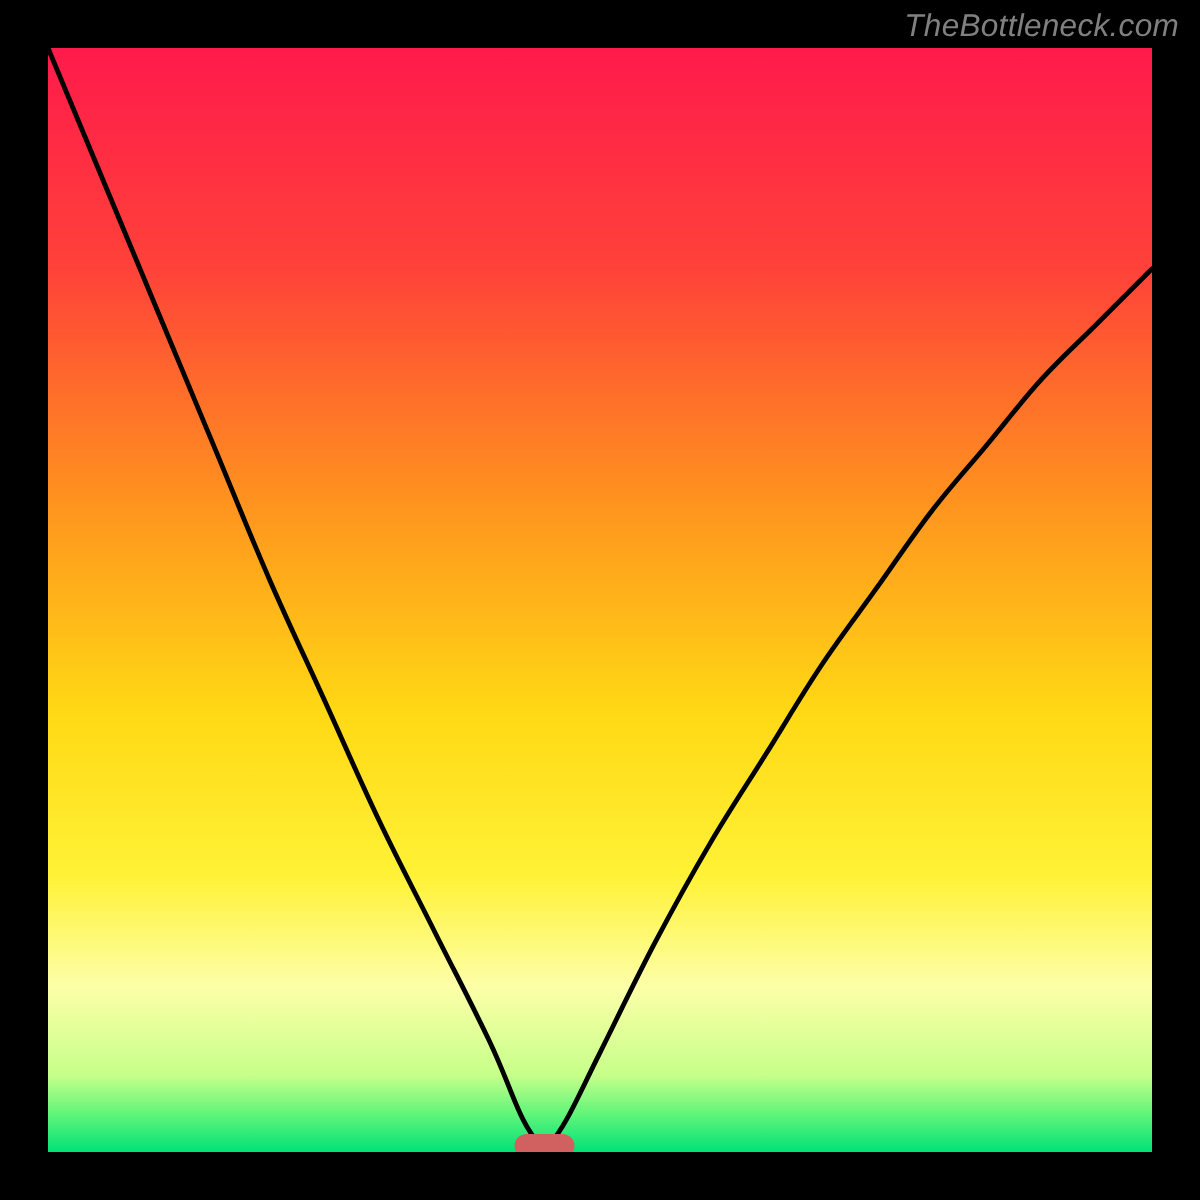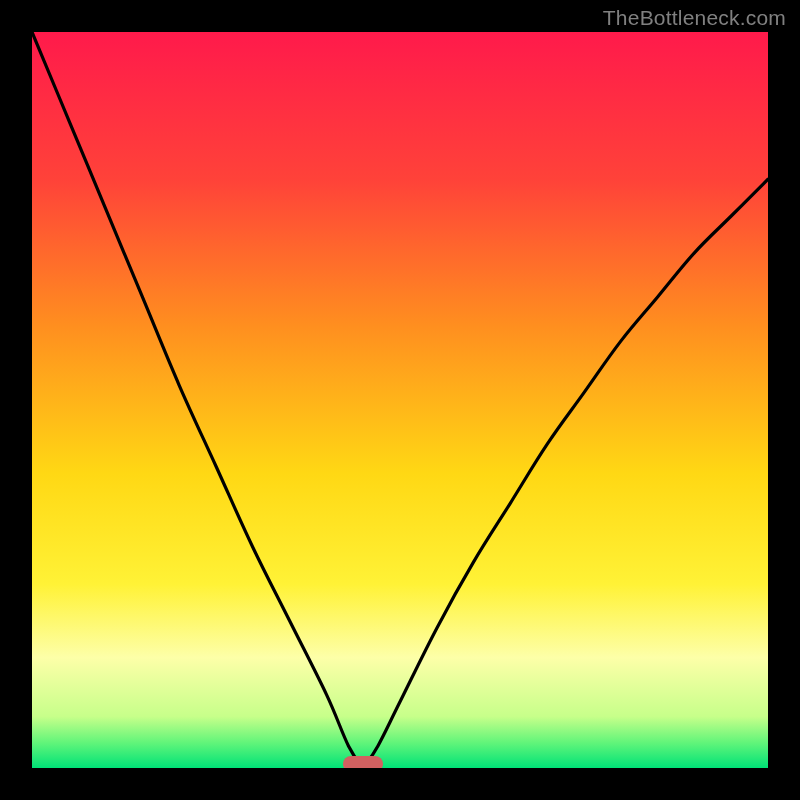--- a/index.html
+++ b/index.html
@@ -3,20 +3,21 @@
 <meta charset="utf-8">
 <style>
   * { margin: 0; padding: 0; box-sizing: border-box; }
   html, body { width: 800px; height: 800px; overflow: hidden; }
   body { background: #000; position: relative; font-family: Arial, sans-serif; }
   .outer {
     position: absolute;
     left: 0; top: 0;
     width: 800px; height: 620px;
     background: #000;
+    font-style: italic;
   }
   .plot {
     position: absolute;
     left: 32px; top: 32px;
     width: 736px; height: 736px;
     overflow: hidden;
   }
   .gradient {
     position: absolute;
     left: 0; top: 0; right: 0; bottom: 0;

